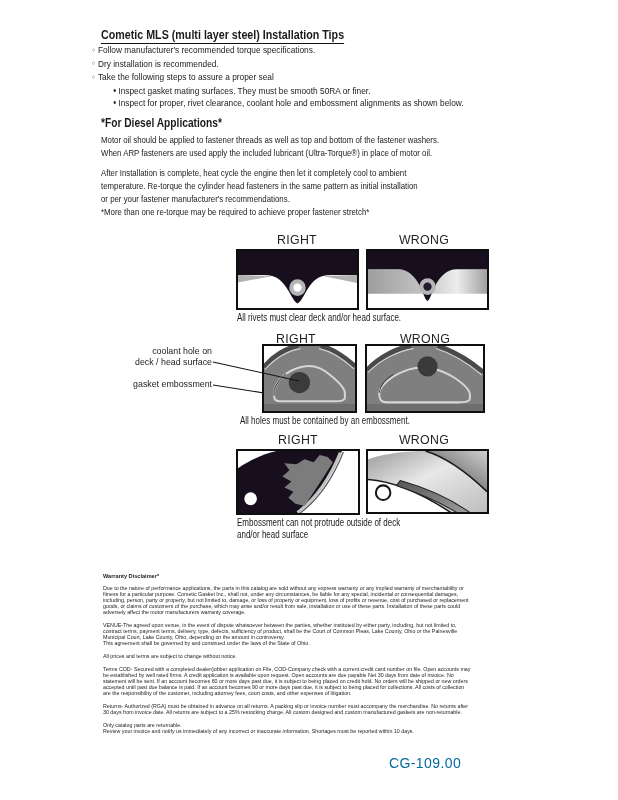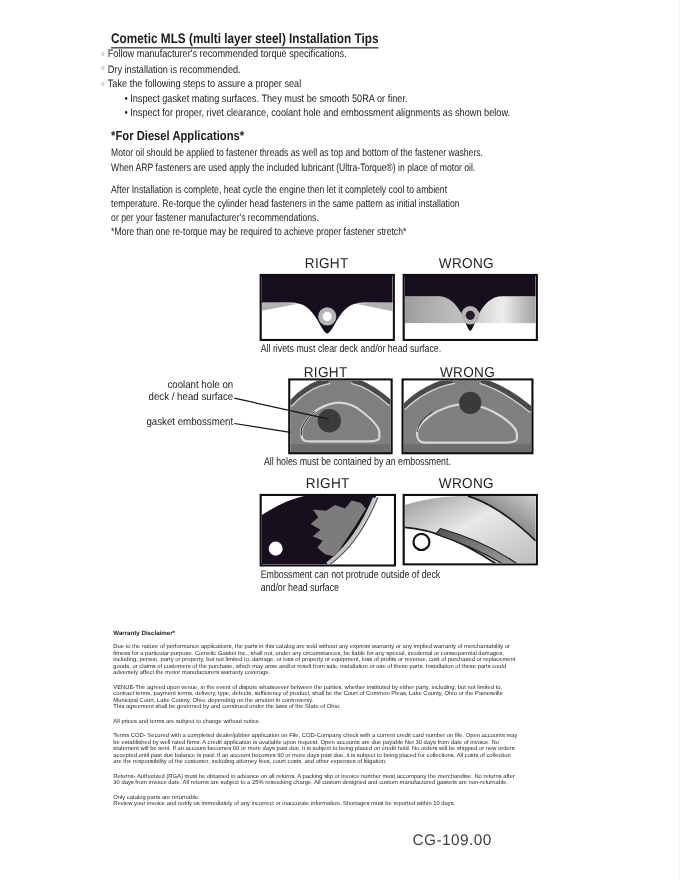--- a/index.html
+++ b/index.html
@@ -27,21 +27,21 @@
   .h2{font-size:12px;font-weight:bold;white-space:nowrap;}
   .body-par{font-size:9.8px;line-height:13px;width:560px;}
   .rw{font-size:13px;color:#1f1f1f;width:90px;text-align:center;letter-spacing:.3px;transform:scaleX(.95);transform-origin:center top;white-space:nowrap;}
   .caption{font-size:10px;line-height:11.5px;width:420px;}
   .panel{position:absolute;border:2.6px solid #0f0f0f;background:#fff;box-sizing:border-box;}
   .panel svg{display:block;width:100%;height:100%;}
   .callout{font-size:9.8px;line-height:11px;text-align:right;width:112px;left:100px;}
   .legal{left:103px;top:573px;width:452px;font-size:5.3px;line-height:6.15px;color:#1d1d1d;}
   .legal .lp{margin:0 0 6.5px 0;}
   .legal .lh{font-weight:bold;font-size:5.6px;margin:0 0 5.5px 0;}
-  .pagenum{left:375px;top:755px;font-size:14px;letter-spacing:.4px;color:#404040;}
+  .pagenum{left:389px;top:755px;font-size:14px;letter-spacing:.4px;color:#0369a1;}
 </style>
 </head>
 <body>
 
 <div class="page">
 
   <div class="abs title c85">Cometic MLS (multi layer steel) Installation Tips</div>
 
   <div class="abs bullets c85">
     <div class="b-row"><span>Follow manufacturer's recommended torque specifications.</span></div>

